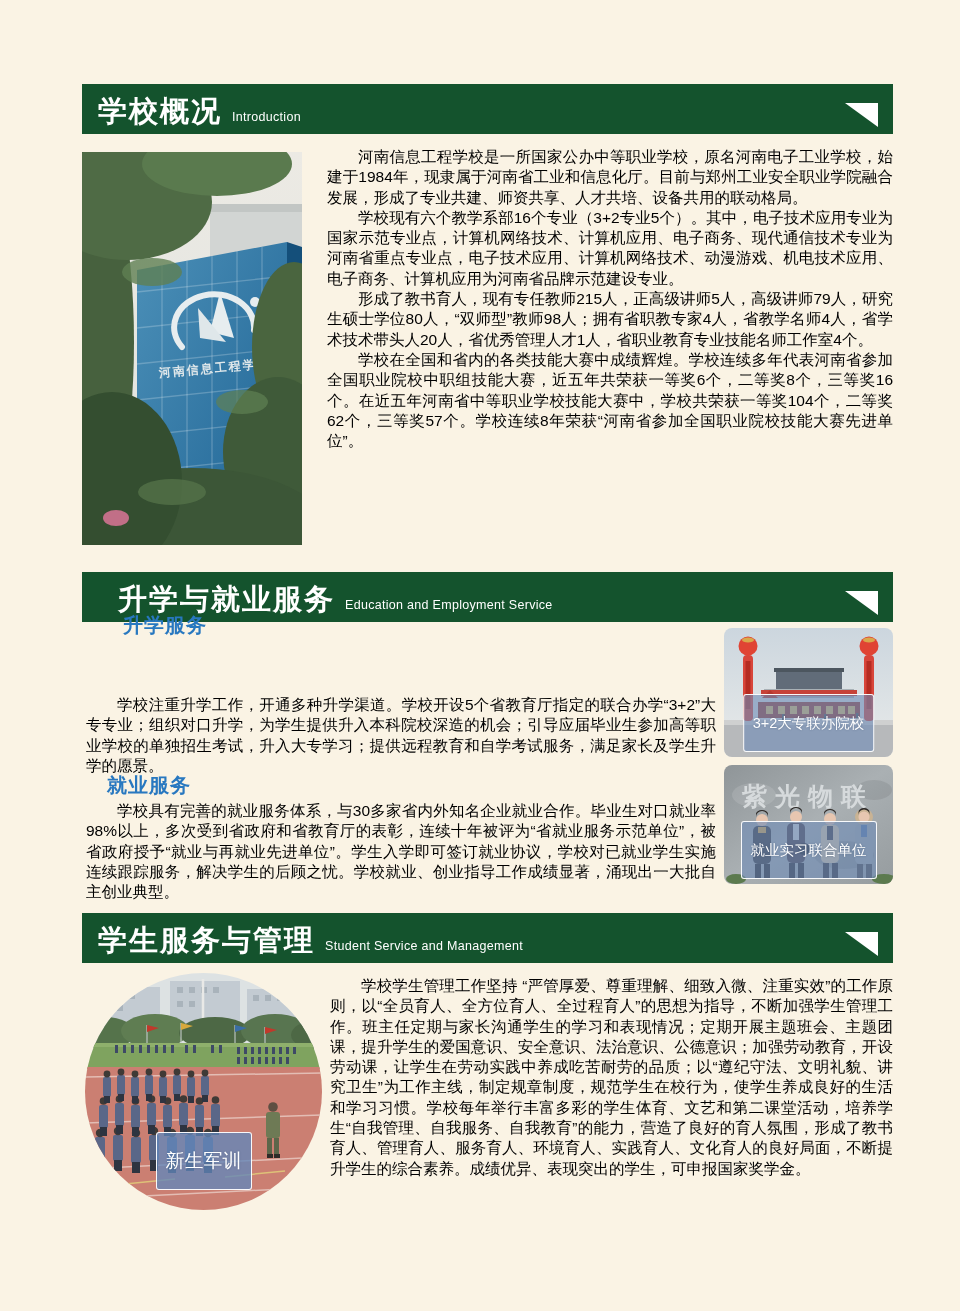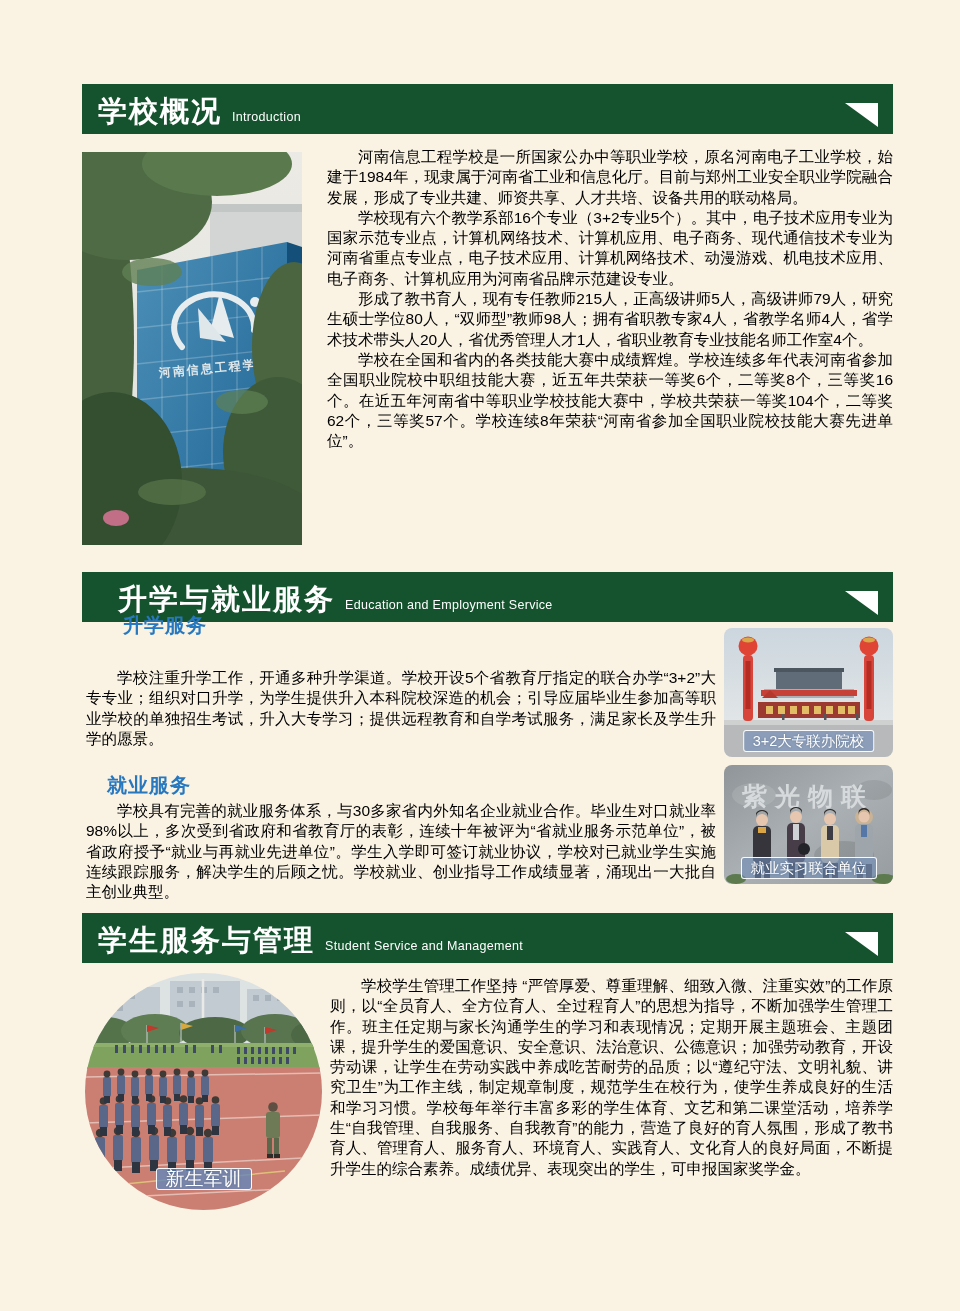--- a/index.html
+++ b/index.html
@@ -17,31 +17,31 @@
 
   
   .body-text { color:#000000; font-size:15.5px; line-height:20.3px; text-align:justify; }
   .body-text p { text-indent:2em; }
 
   #overview-photo { position:absolute; left:82px; top:152px; width:220px; height:393px; overflow:hidden; }
   #overview-text { position:absolute; left:327px; top:147px; width:566px; }
 
   .sub-heading { position:absolute; color:#2878c0; font-size:20px; font-weight:bold; letter-spacing:1px; }
   #further-heading { left:107px; top:612px;margin-left:16px; }
-  #further-para   { position:absolute; left:86px; top:668px; width:630px; }
+  #further-para   { position:absolute; left:86px; top:695px; width:630px; }
   #employ-heading { left:107px; top:772px; }
   #employ-para    { position:absolute; left:86px; top:801px; width:630px; }
 
   .photo-card { position:absolute; left:724px; width:169px; border-radius:8px; overflow:hidden; }
   #gate-photo { top:628px; height:129px; }
   #wall-photo { top:765px; height:119px; }
   .caption-band { position:absolute; left:50%; transform:translateX(-50%); bottom:5px;
                   background:rgba(112,140,182,0.62); border:1px solid rgba(255,255,255,0.95);
                   border-radius:3px; color:#ffffff; font-size:14.5px; line-height:20px;
-                  padding:0 9px; white-space:nowrap; text-shadow:0 0 2px rgba(40,60,90,.4); }
+                  padding:18px 9px; white-space:nowrap; text-shadow:0 0 2px rgba(40,60,90,.4); }
 
   #military-photo { position:absolute; left:85px; top:973px; width:237px; height:237px;
                     border-radius:50%; overflow:hidden; }
   #military-caption { bottom:20px; font-size:19px; background:rgba(98,134,186,0.78); }
   #student-text { position:absolute; left:330px; top:976px; width:563px; }
 
   svg { display:block; }
 </style>
 </head>
 <body>

